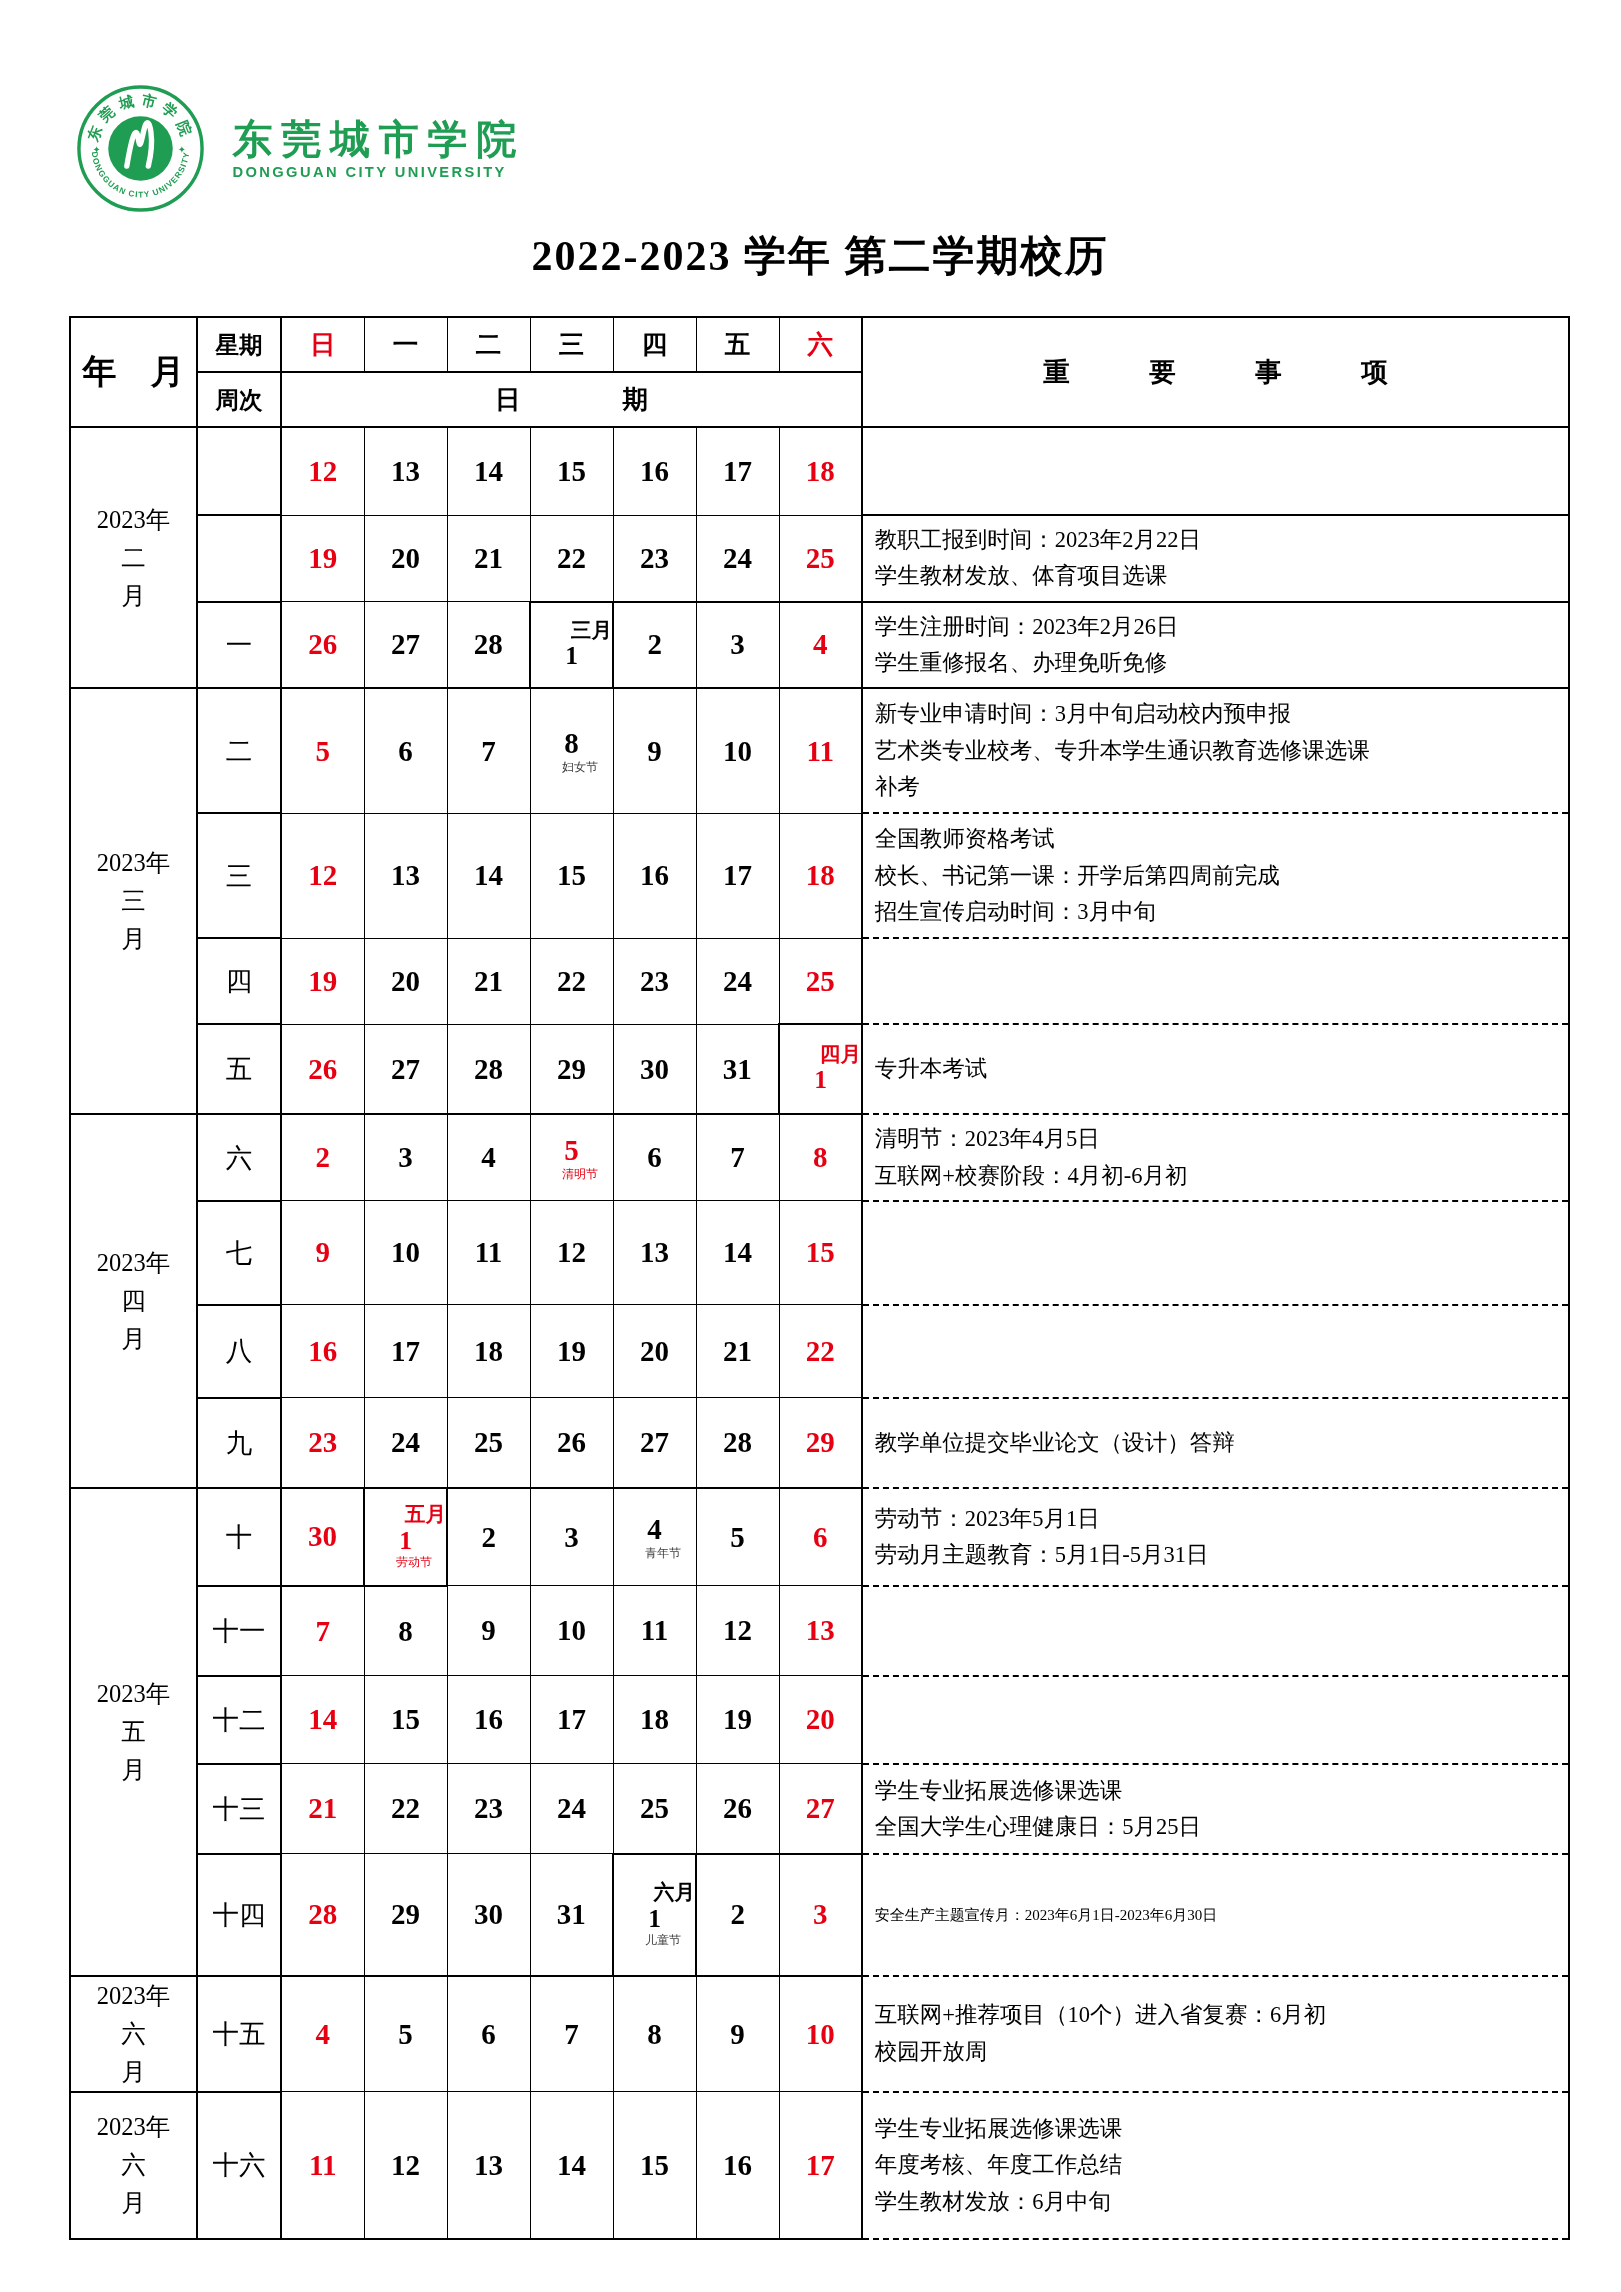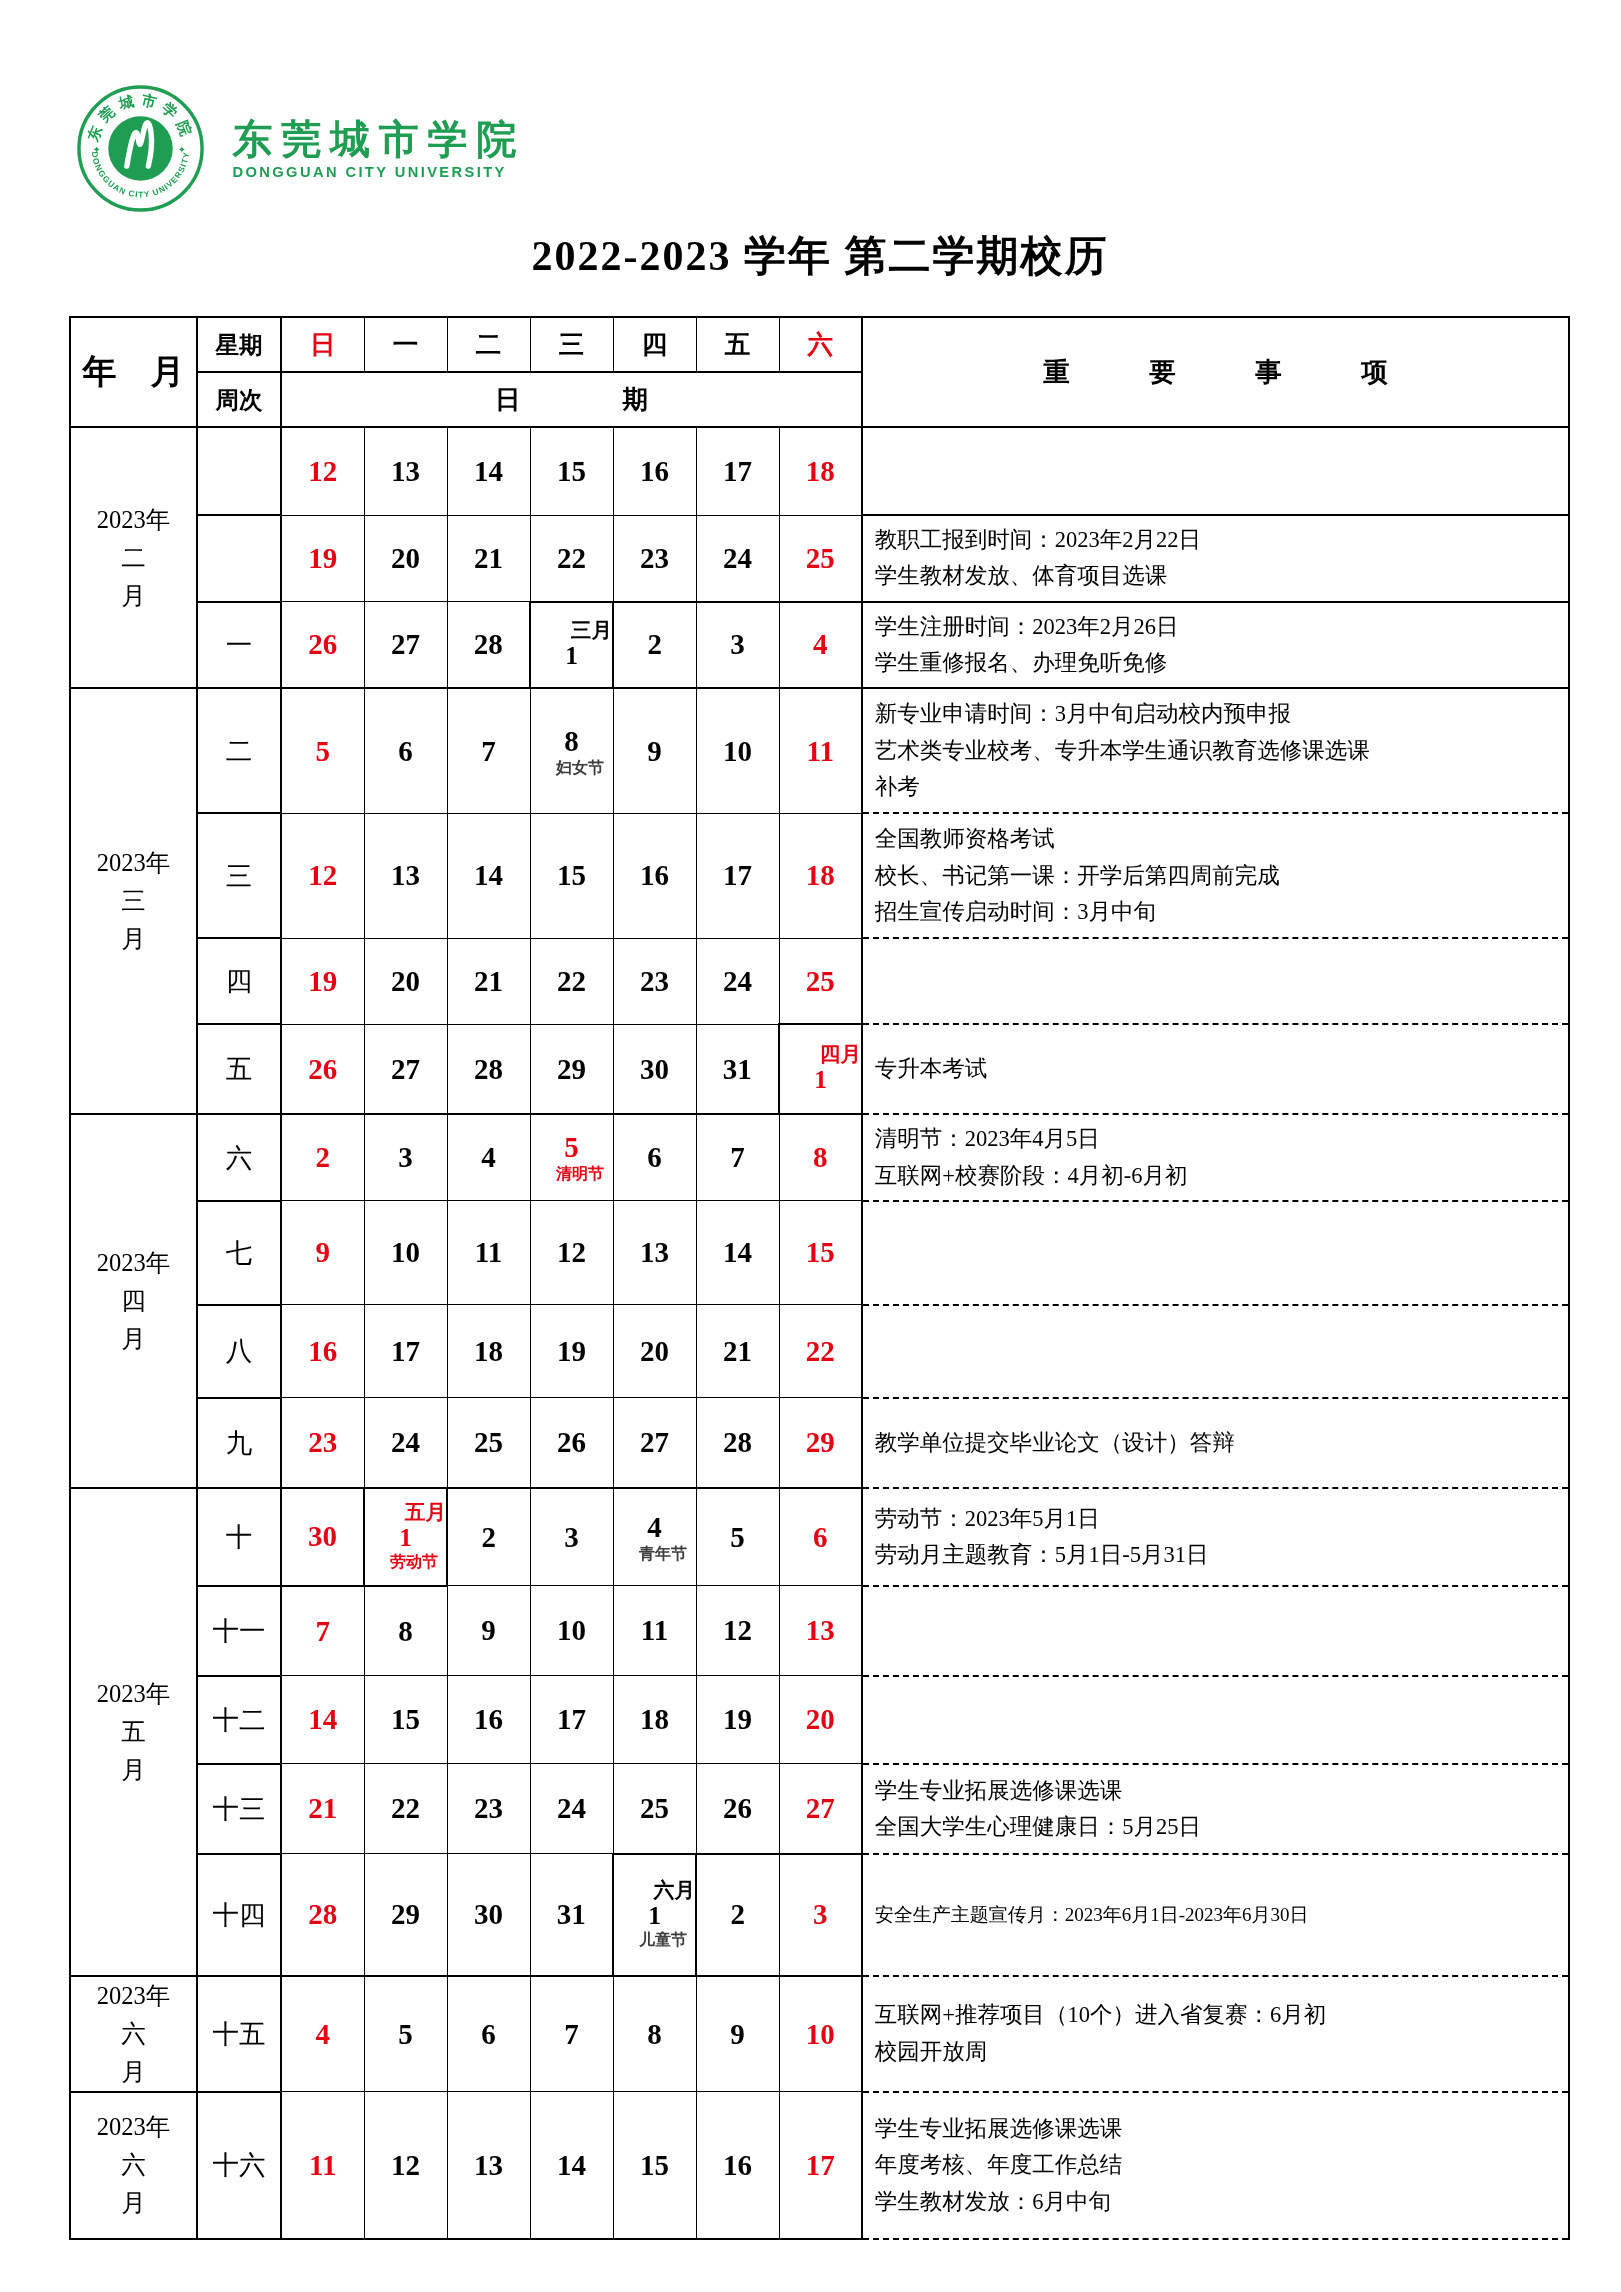--- a/index.html
+++ b/index.html
@@ -45,31 +45,31 @@
   td.month-cell{border:2.9px solid #000;font-size:24.5px;line-height:1.55;}
   td.week-cell{border:2.9px solid #000;font-size:26.5px;}
   td.day-cell{font-size:29px;font-weight:bold;}
   td.day-cell.red{color:var(--red);}
   td.day-cell.top3{border-top:2.9px solid #000;}
   td.day-cell.bot3{border-bottom:2.9px solid #000;}
   td.day-cell.gb{border-bottom:2.9px solid #000;}
   td.day-cell.boxed{border:2.9px solid #000;}
   .mlabel{font-size:20.6px;font-weight:bold;line-height:1.05;text-align:right;}
   .boxed .num{font-size:25.5px;line-height:1.15;}
-  .subl{font-size:16px;font-weight:bold;color:var(--sub);line-height:1.25;padding-left:17px;}
+  .subl{font-size:12px;font-weight:normal;color:var(--sub);line-height:1.25;padding-left:17px;}
   .subl.red{color:var(--red);}
   td.note-cell{
     border-left:2.9px solid #000;border-right:2px solid #000;
     text-align:left;padding:5.9px 9.8px 5.9px 11.8px;
     font-size:22.5px;line-height:1.62;font-weight:normal;
   }
   td.note-cell.sep-solid{border-bottom:2px solid #000;}
   td.note-cell.sep-solid3{border-bottom:2.9px solid #000;}
   td.note-cell.sep-dash{border-bottom:2px dashed #000;}
-  td.note-cell.small{font-size:19px;}
+  td.note-cell.small{font-size:15px;}
   tr.grp-end td{border-bottom-width:2.9px;border-bottom-style:solid;}
   tr.grp-end td.note-cell.sep-dash{border-bottom:2px dashed #000;}
 </style>
 </head>
 <body>
 
 <div class="logo-wrap">
   <svg class="seal" viewBox="0 0 132 132">
     <circle cx="66" cy="66" r="63" fill="#ffffff" stroke="#1f9d52" stroke-width="3.5"></circle>
     <defs>

